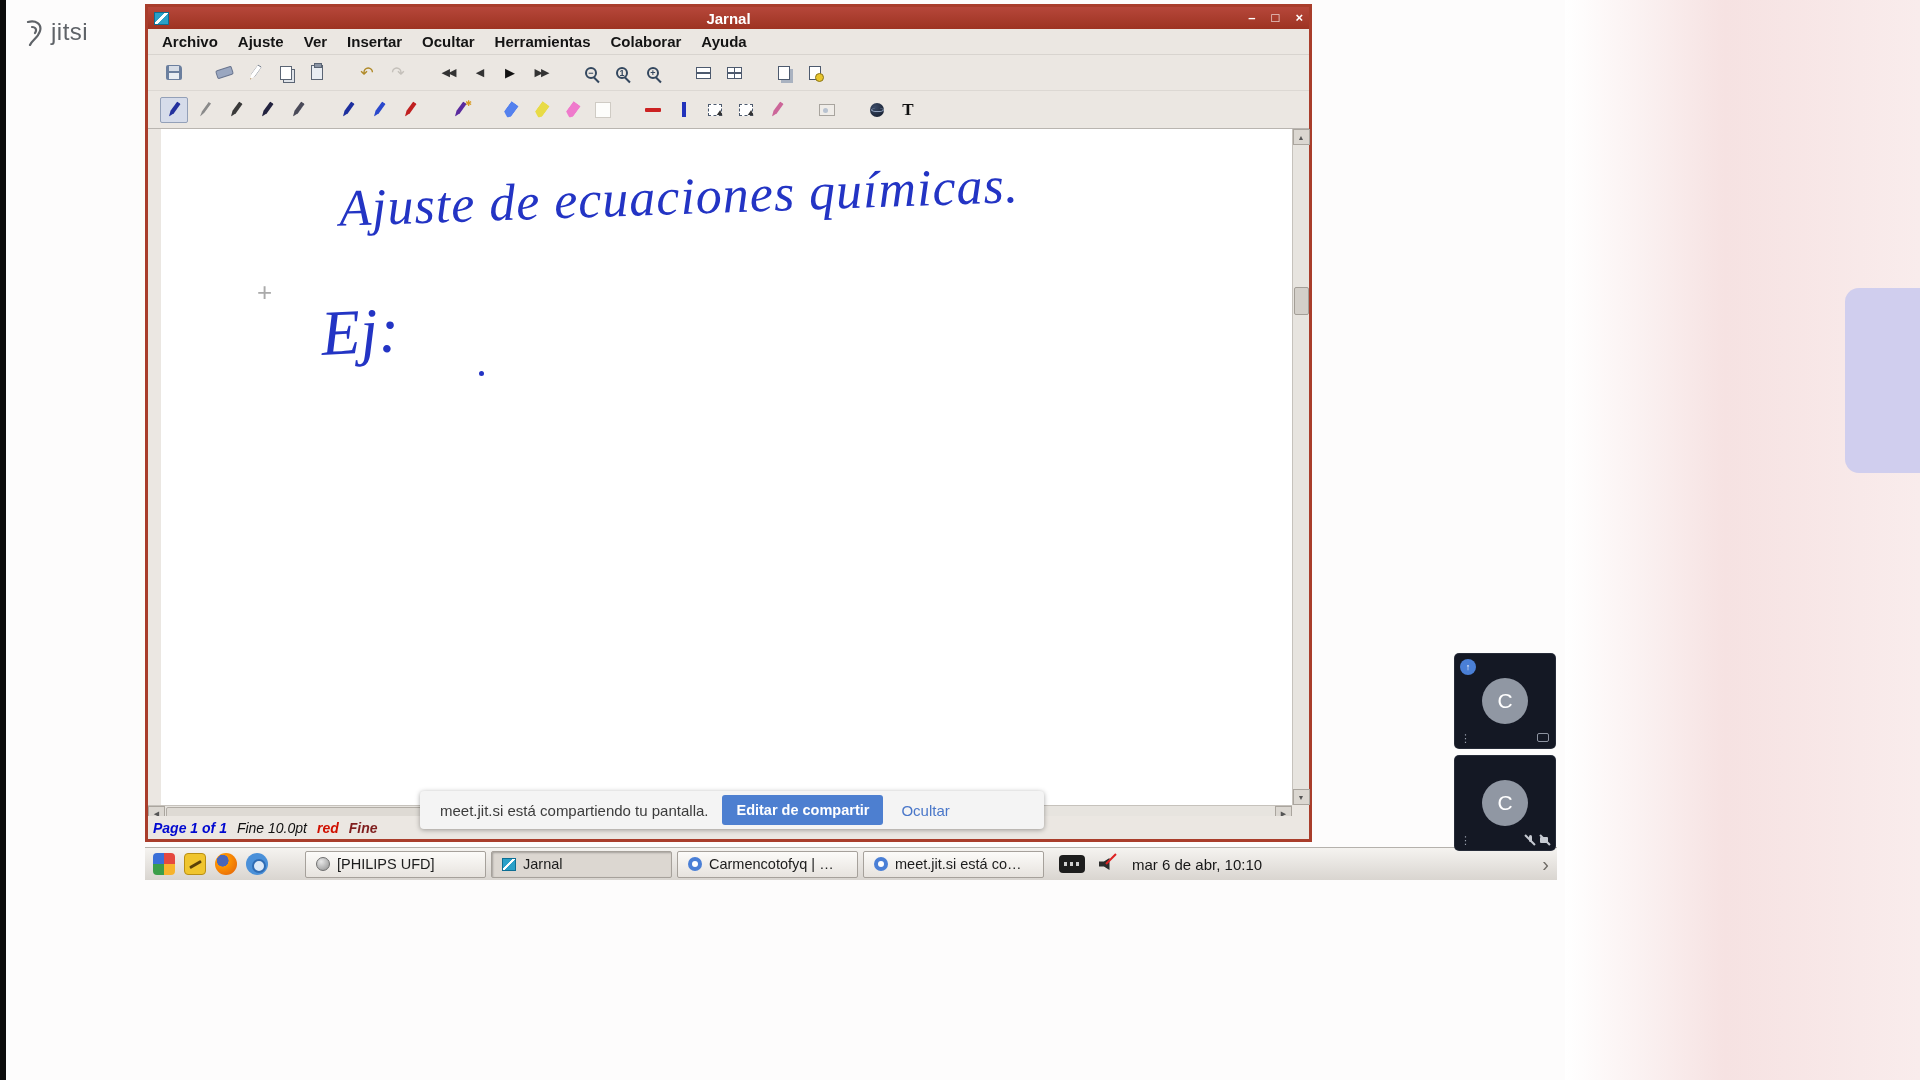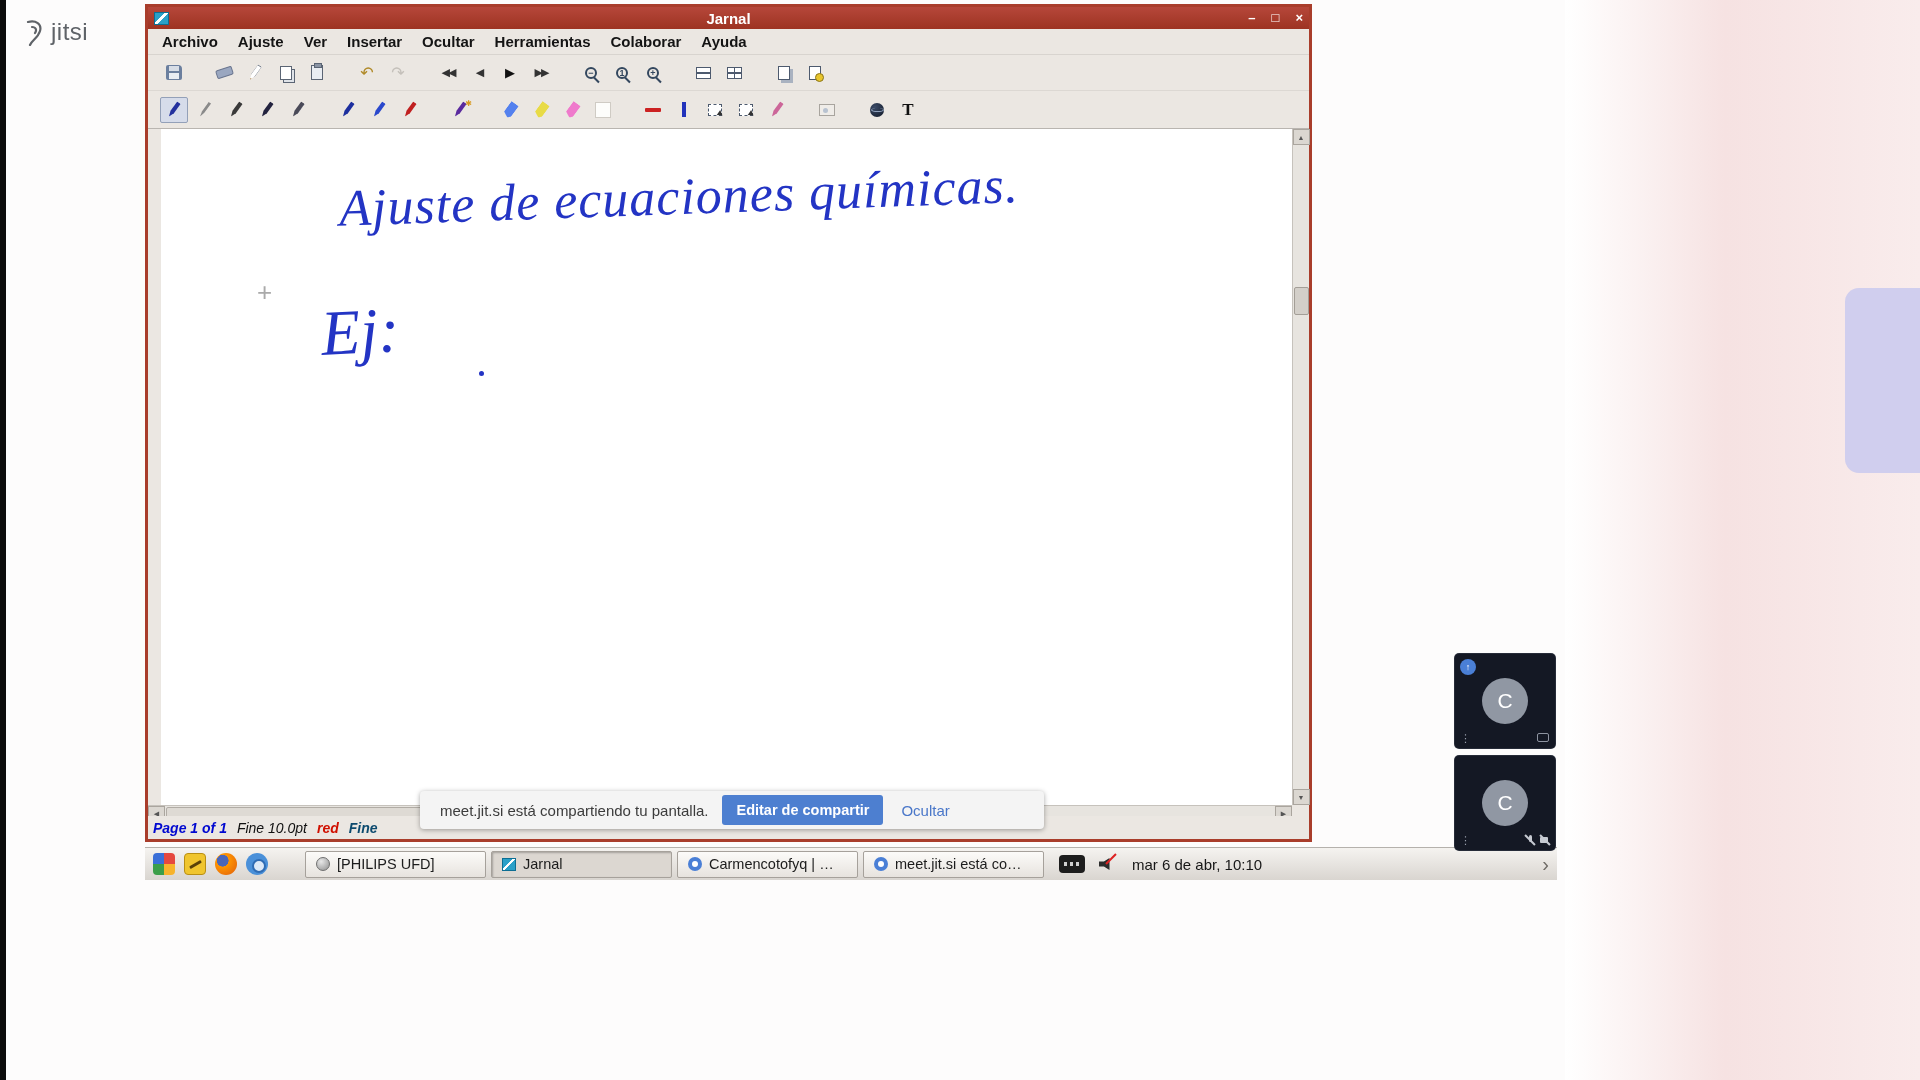--- a/index.html
+++ b/index.html
@@ -123,21 +123,21 @@
             border:1px solid #b1aca5; border-radius:2px; }
   .vscroll .down { position:absolute; bottom:0; }
   .hscroll .right { position:absolute; right:0; }
 
   
   .statusbar { position:absolute; left:0; bottom:0; width:1161px; height:23px; background:#ebe7e2;
                display:flex; align-items:center; gap:10px; padding-left:5px; font-size:14px;font-style:italic; }
   .st-page { color:#0008d0; font-weight:bold; }
   .st-font { color:#111; }
   .st-color { color:#d01000; font-weight:bold; }
-  .st-width { color:#0c4a6e; font-weight:bold; }
+  .st-width { color:#7f1d1d; font-weight:bold; }
 
   
   .notification { position:absolute; left:420px; top:791px; width:624px; height:38px; background:#f4f4f4;
                   border-radius:4px; box-shadow:0 1px 5px rgba(0,0,0,.35); display:flex; align-items:center;
                   padding:0 12px 0 20px; z-index:6; }
   .notif-msg { font-size:15px; color:#3c3c3c; }
   .notif-stop { margin-left:14px; background:#4d7fd0; color:#ffffff; border:none; border-radius:3px;
                 font-size:14.5px; font-weight:bold; padding:7px 14px; }
   .notif-hide { margin-left:18px; background:none; border:none; color:#4a77c9; font-size:15px; }
 

